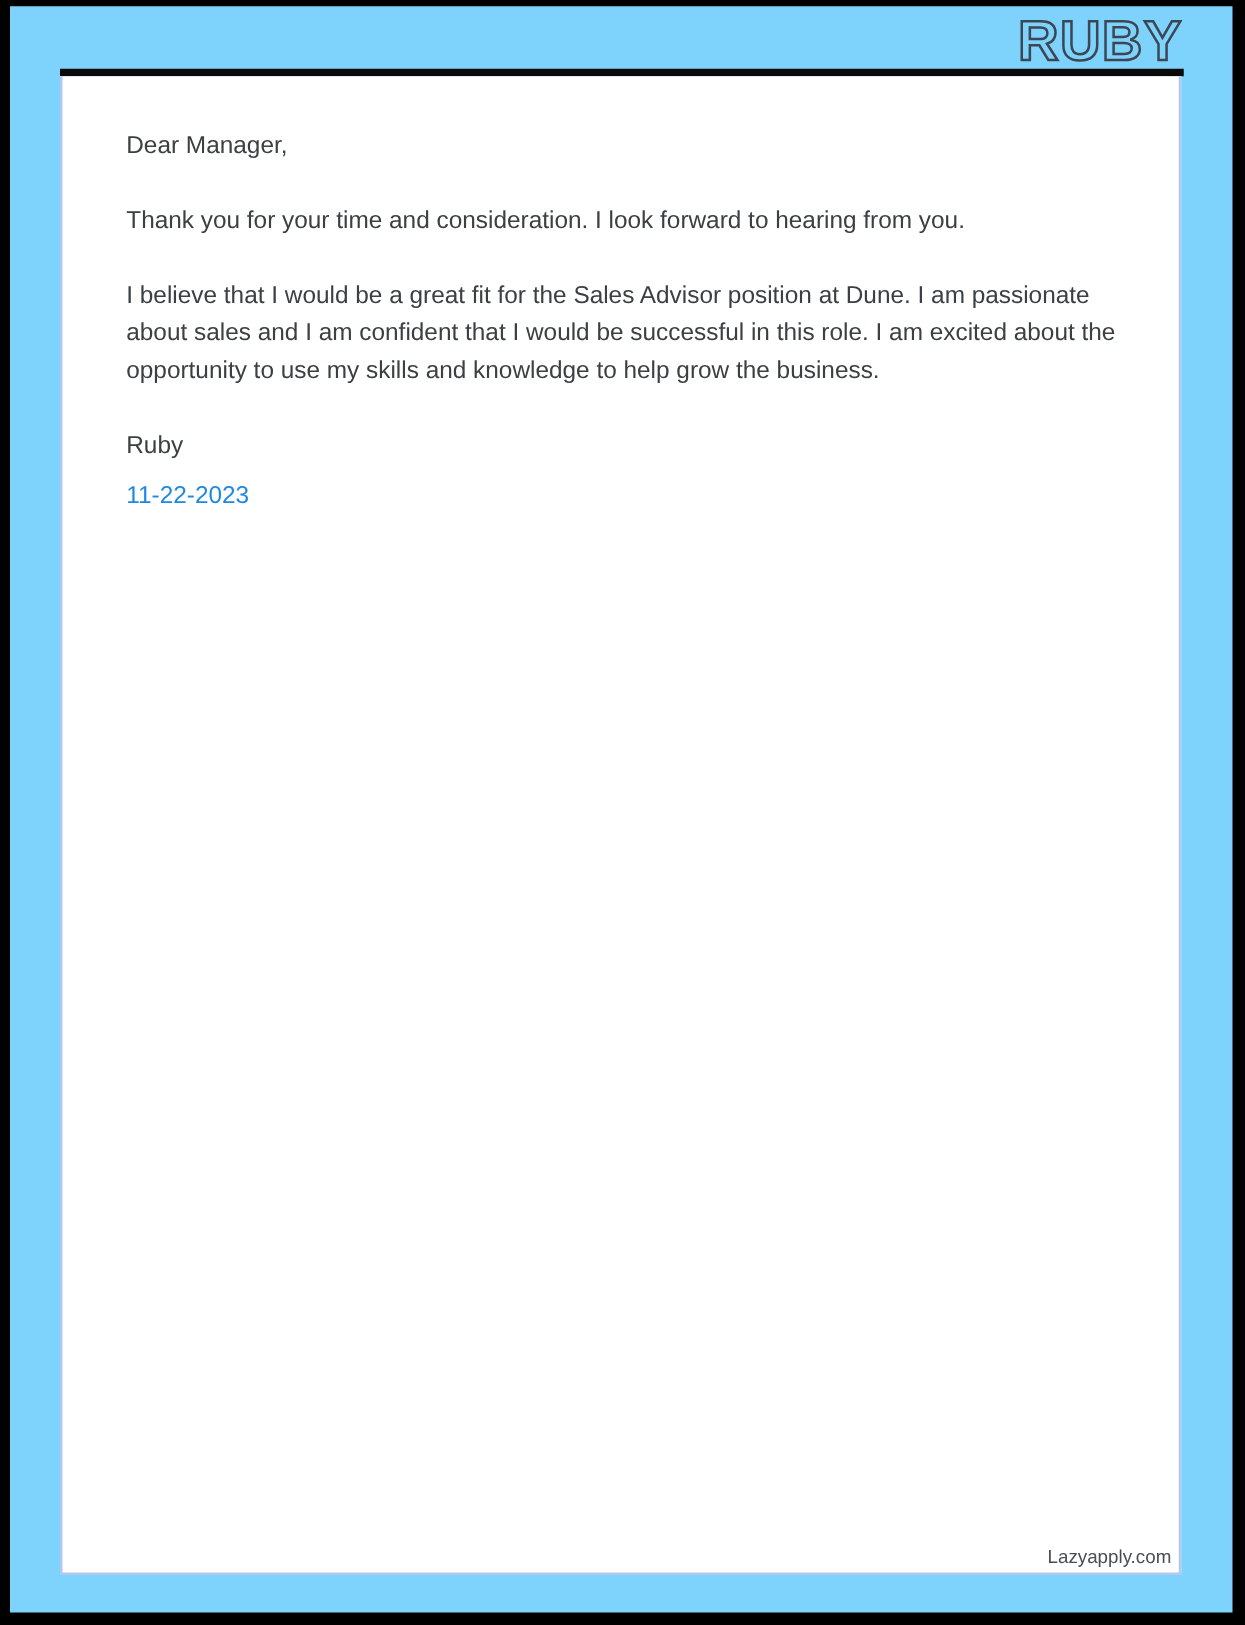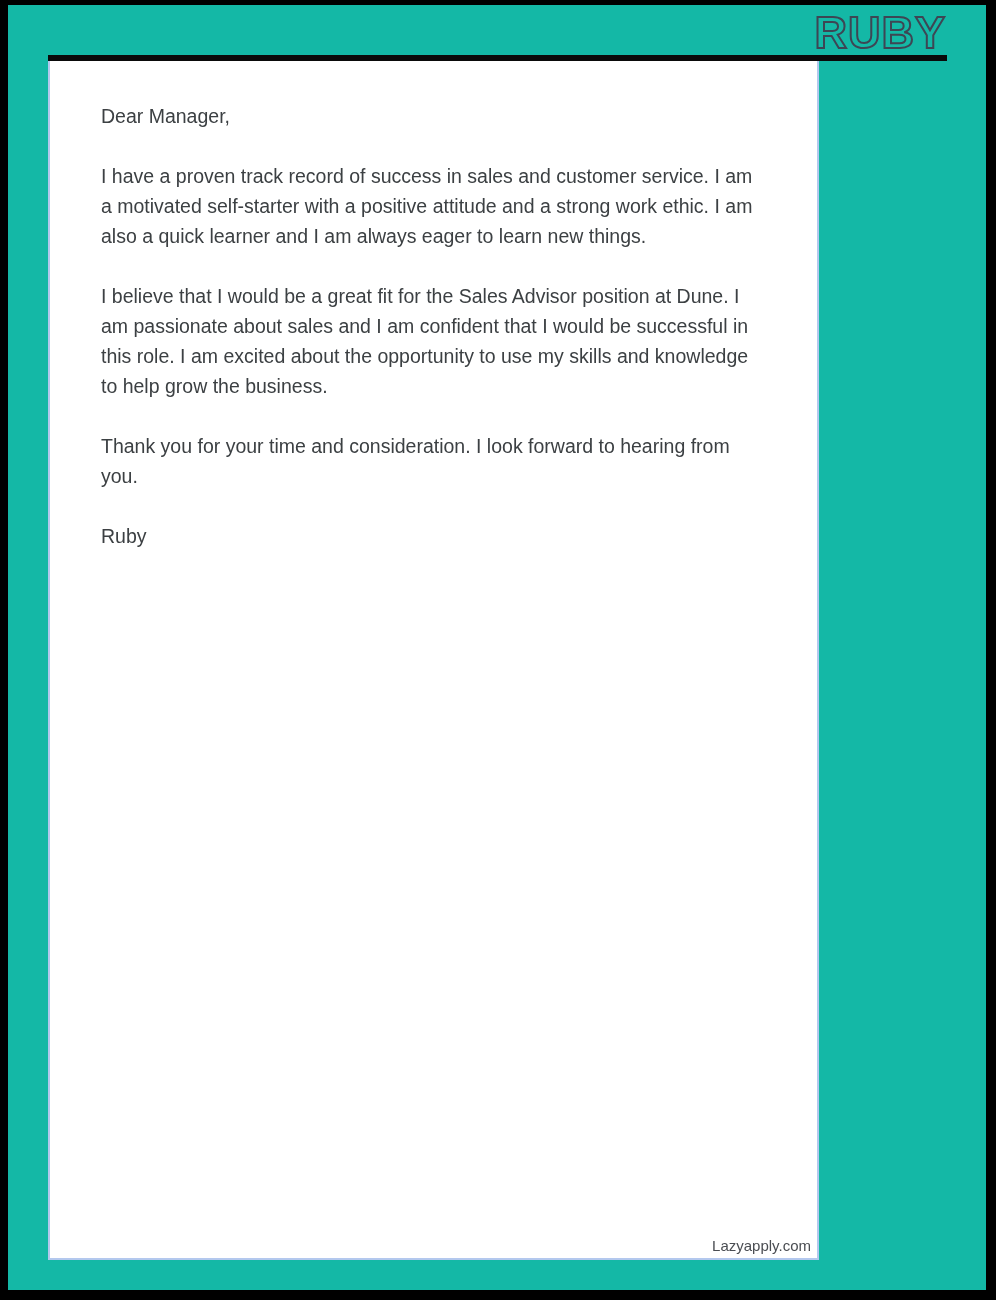--- a/index.html
+++ b/index.html
@@ -6,21 +6,21 @@
   html, body { width: 996px; height: 1300px; }
   body {
     background: #000000;
     font-family: "Liberation Sans", "DejaVu Sans", sans-serif;
     overflow: hidden;
   }
   .page {
     position: absolute;
     left: 8px; top: 5px;
     width: 978px; height: 1285px;
-    background: #14b8a6;
+    background: #7dd3fc;
   }
   .brand-logo {
     position: absolute;
     top: 3px;
     right: 40px;
     font-size: 45px;
     font-weight: 700;
     letter-spacing: 1px;
     color: transparent;
     -webkit-text-stroke: 2px #3d4654;
@@ -32,21 +32,21 @@
     left: 40px; top: 50px;
     width: 899px; height: 1210px;
   }
   .doc-top-bar {
     width: 100%;
     height: 6px;
     background: #0a0a0a;
   }
   .doc-sheet {
     position: relative;
-    width: 771px;
+    width: 897px;
     height: 1199px;
     background: #ffffff;
     border-left: 2px solid #b3c8ee;
     border-right: 2px solid #b3c8ee;
     border-bottom: 2px solid #b3c8ee;
   }
   .doc-content {
     padding: 40px 50px 0 51px;
     color: #3c4043;
     font-size: 19.5px;
@@ -76,29 +76,29 @@
 
   <div class="document">
     <div class="doc-top-bar"></div>
 
     <div class="doc-sheet">
       <div class="doc-content">
 
         <p>Dear Manager,</p>
 
 
-        <p>I have a proven track record of success in sales and customer service. I am a motivated self-starter with a positive attitude and a strong work ethic. I am also a quick learner and I am always eager to learn new things.</p>
+
+        <p>Thank you for your time and consideration. I look forward to hearing from you.</p>
 
         <p>I believe that I would be a great fit for the Sales Advisor position at Dune. I am passionate about sales and I am confident that I would be successful in this role. I am excited about the opportunity to use my skills and knowledge to help grow the business.</p>
-
-        <p>Thank you for your time and consideration. I look forward to hearing from you.</p>
 
 
         <p>Ruby</p>
 
+        <p class="letter-date">11-22-2023</p>
 
       </div>
 
       <div class="watermark">Lazyapply.com</div>
     </div>
   </div>
 
 </div>
 
 </body></html>

